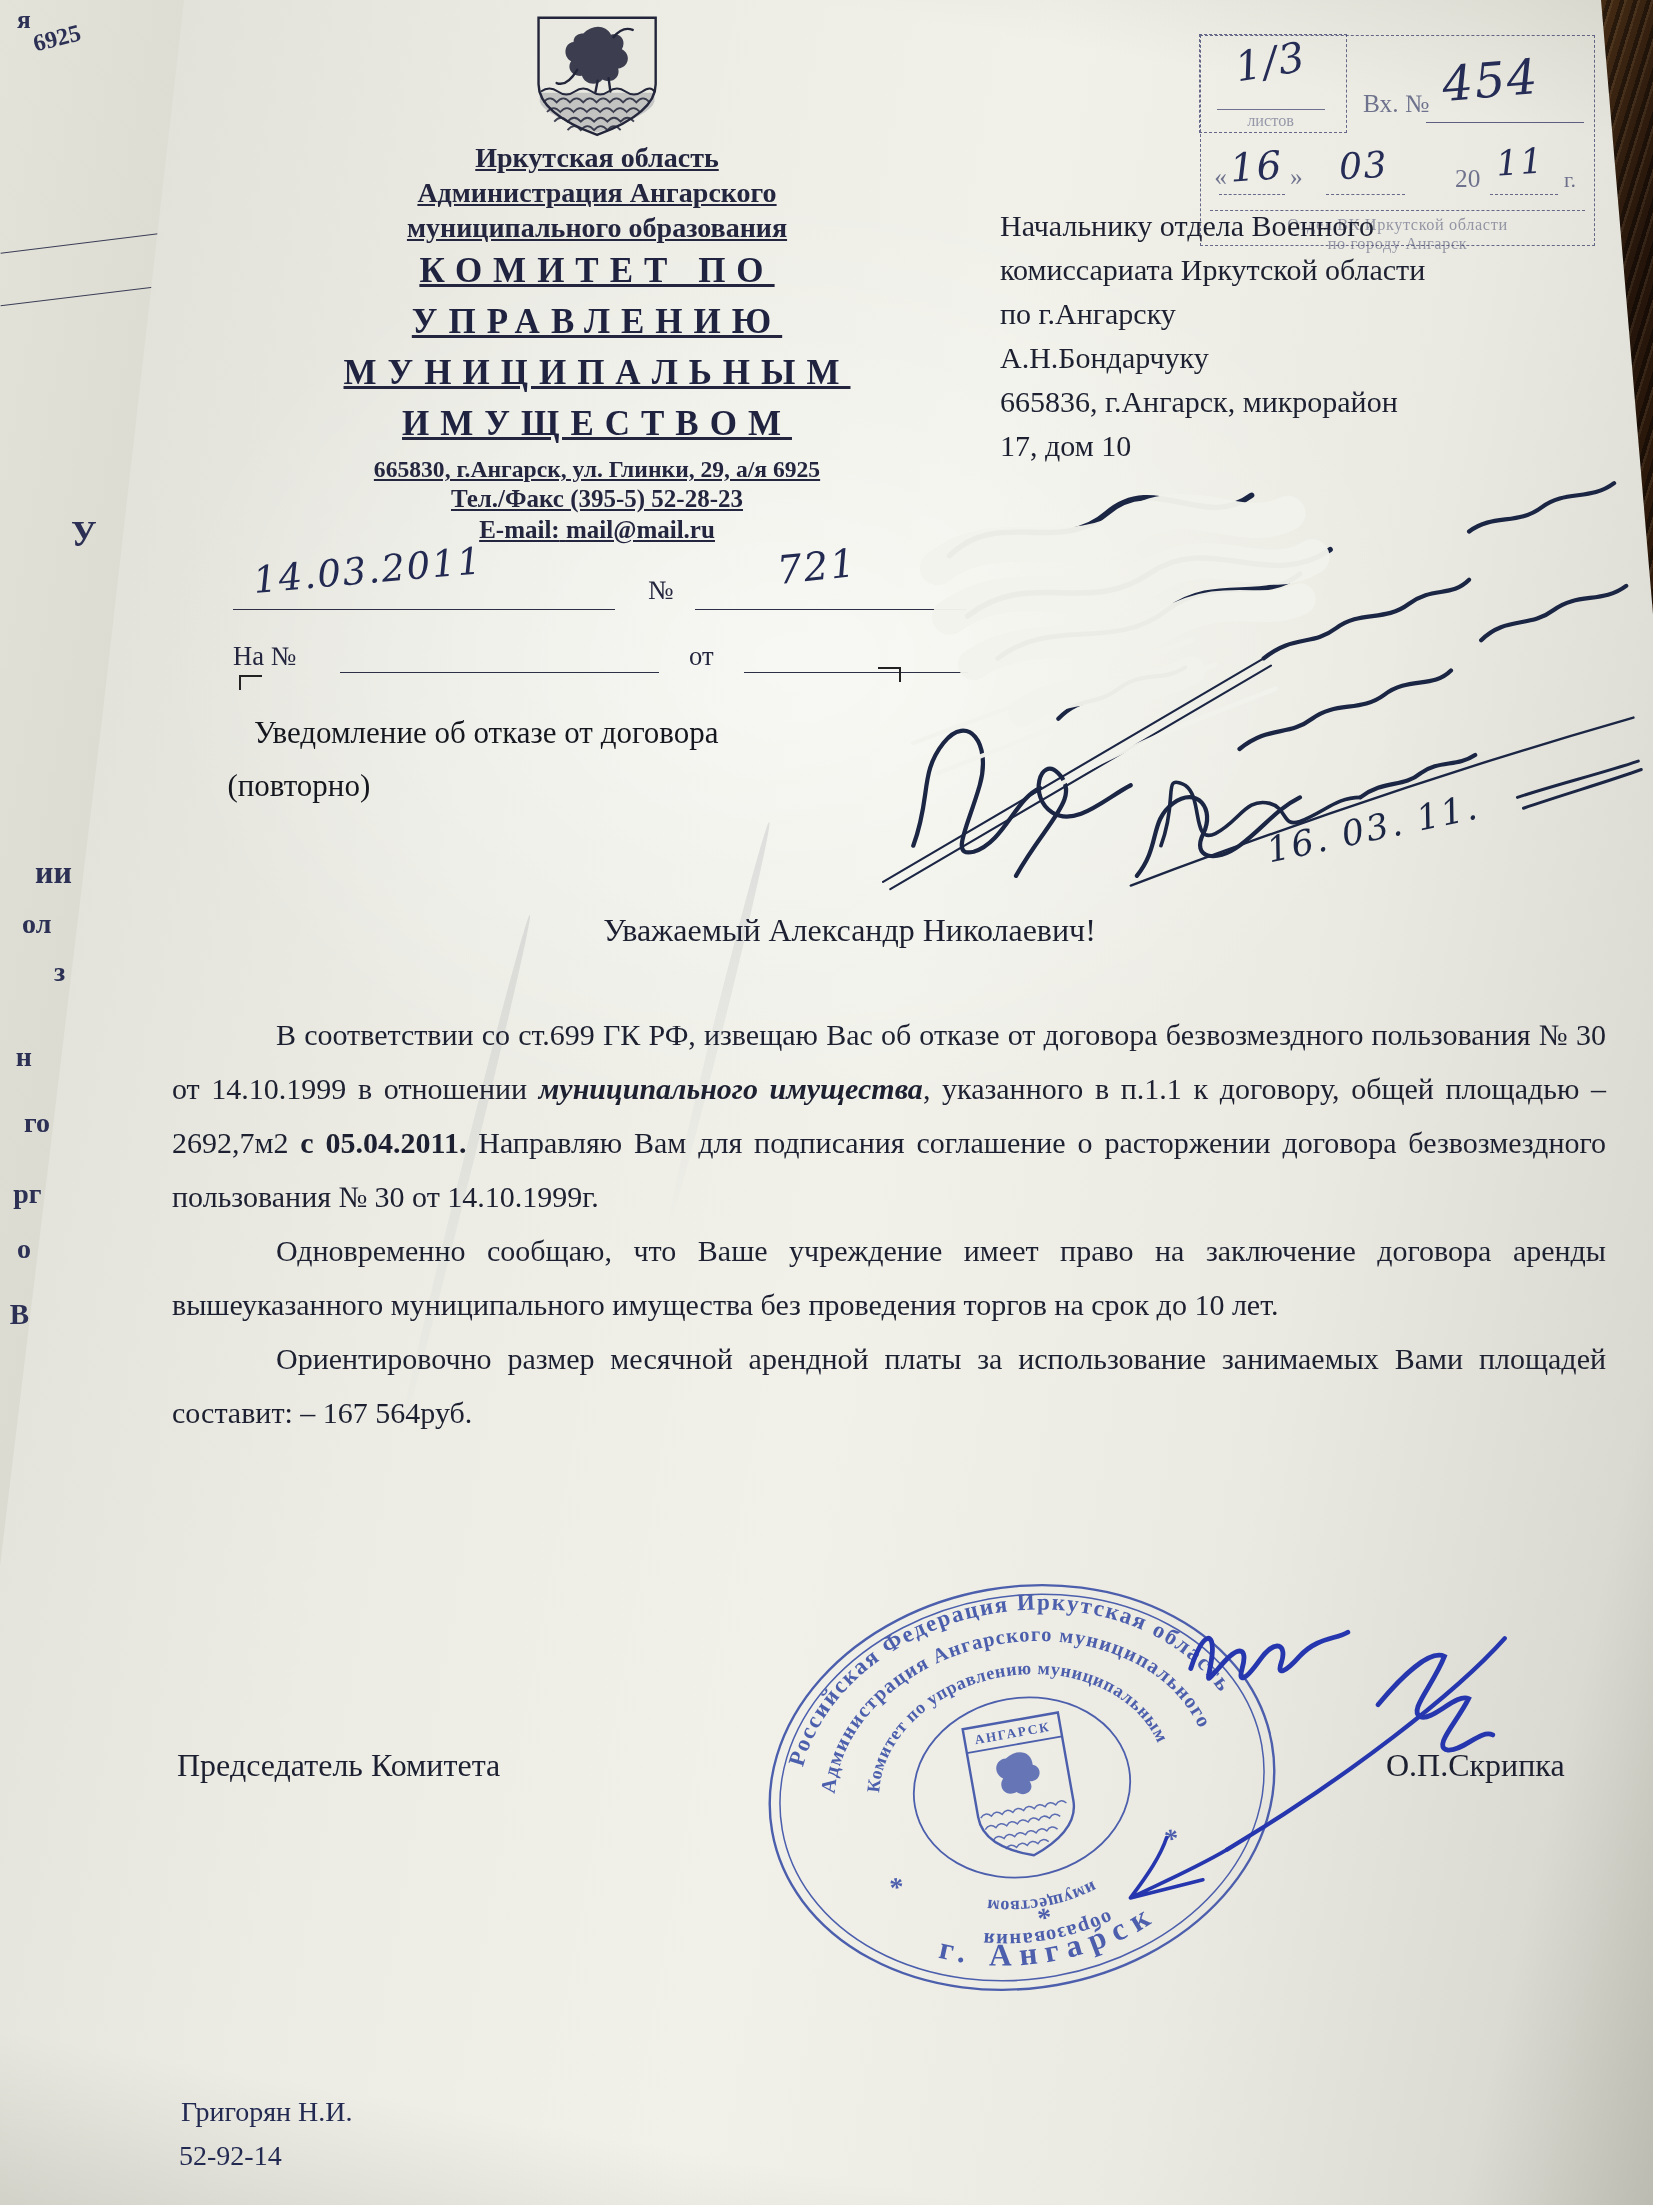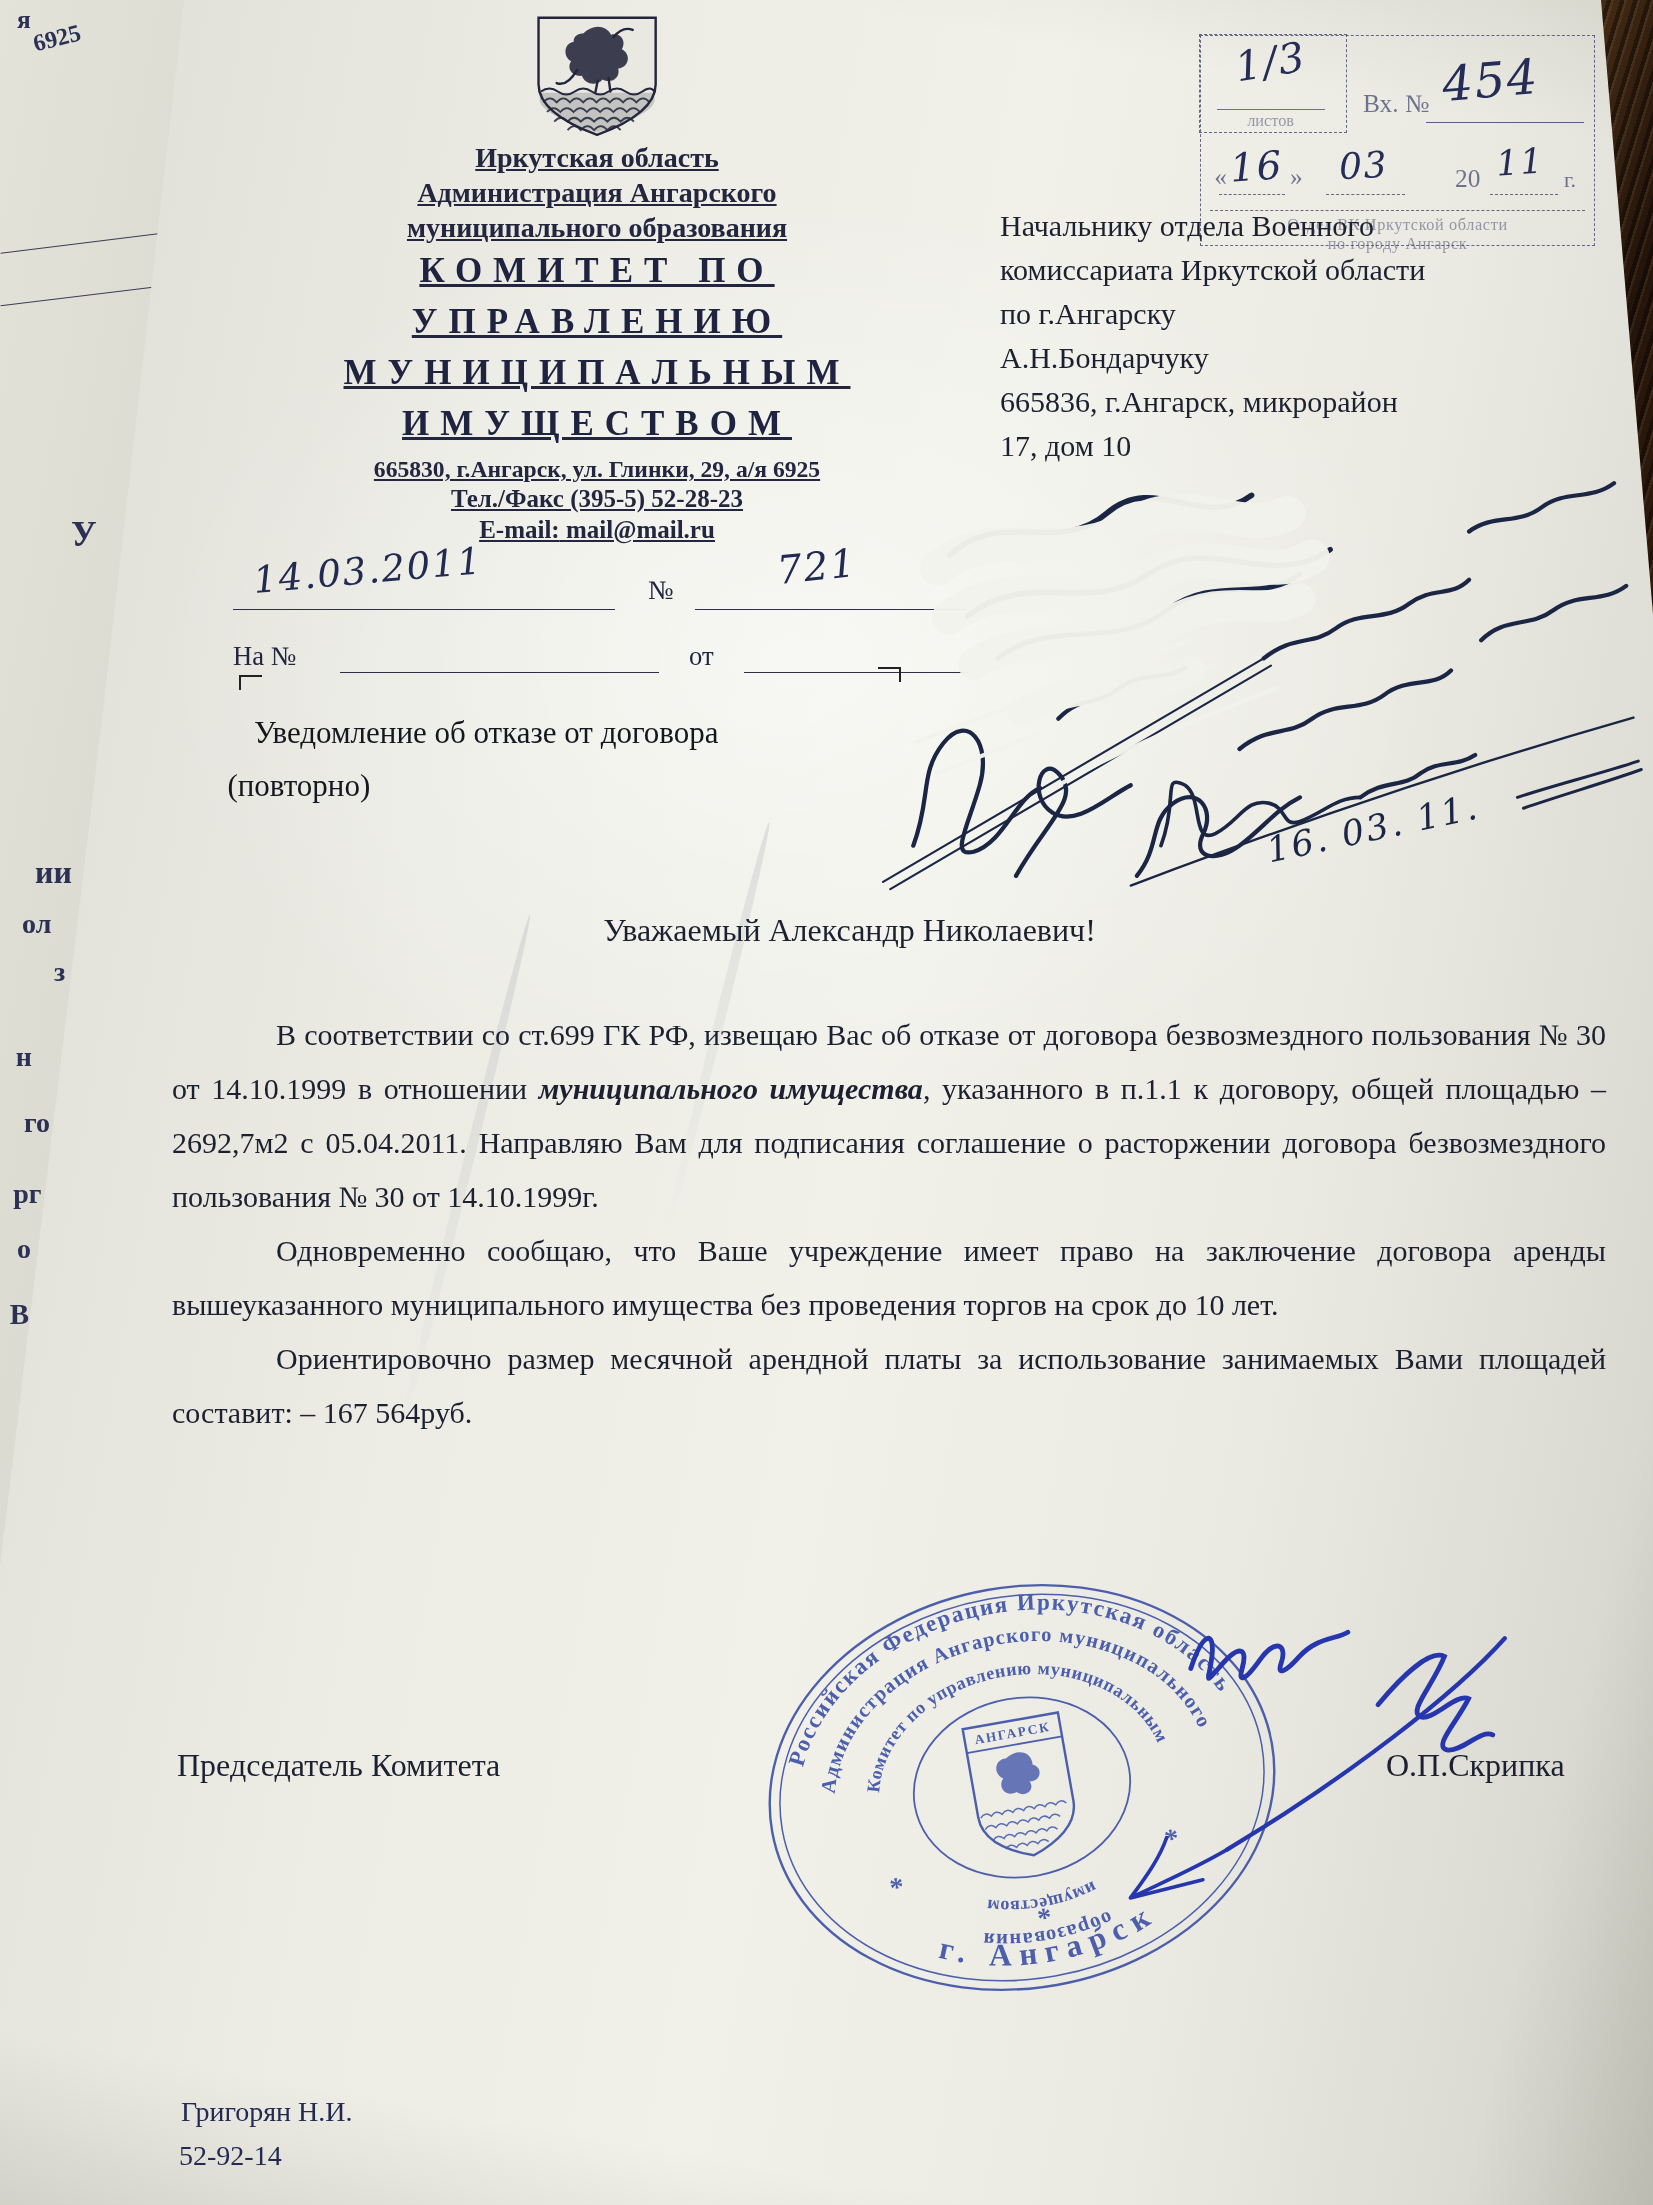--- a/index.html
+++ b/index.html
@@ -71,21 +71,21 @@
   .cmark{position:absolute;width:20.6px;height:13.3px;}
   .cmark.l{border-left:2.4px solid #222;border-top:2.4px solid #222;}
   .cmark.r{border-right:2.4px solid #222;border-top:2.4px solid #222;}
   
   .salutation{position:absolute;left:532px;top:912px;width:635px;text-align:center;
     font-size:32px;color:#1c2030;}
   .body-text{position:absolute;left:172px;top:1008px;width:1434px;
     font-size:30px;line-height:54px;text-align:justify;color:#1c2030;}
   .body-text p{margin:0;text-indent:104px;}
   .em-bi{font-weight:bold;font-style:italic;}
-  .b{font-weight:normal;}
+  .b{font-weight:bold;}
   
   .sig-title{position:absolute;left:177px;top:1747px;font-size:32px;color:#1c2030;}
   .sig-name{position:absolute;left:1386px;top:1747px;font-size:32px;color:#1c2030;}
   
   .foot-1{position:absolute;left:181px;top:2096px;font-size:28px;color:#232a52;}
   .foot-2{position:absolute;left:179px;top:2140px;font-size:28px;color:#232a52;}
   
   .annot-svg{position:absolute;left:877px;top:459px;}
   .seal-svg{position:absolute;left:750px;top:1564px;transform:rotate(-10deg);opacity:.92;}
   .sign2-svg{position:absolute;left:1118px;top:1596px;}

